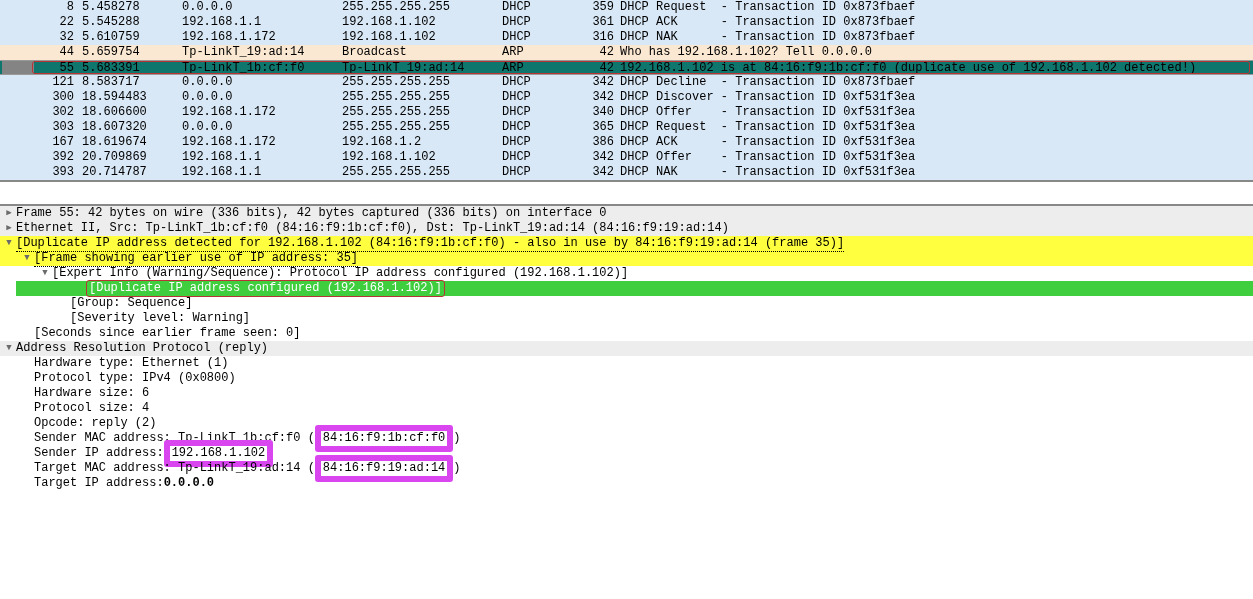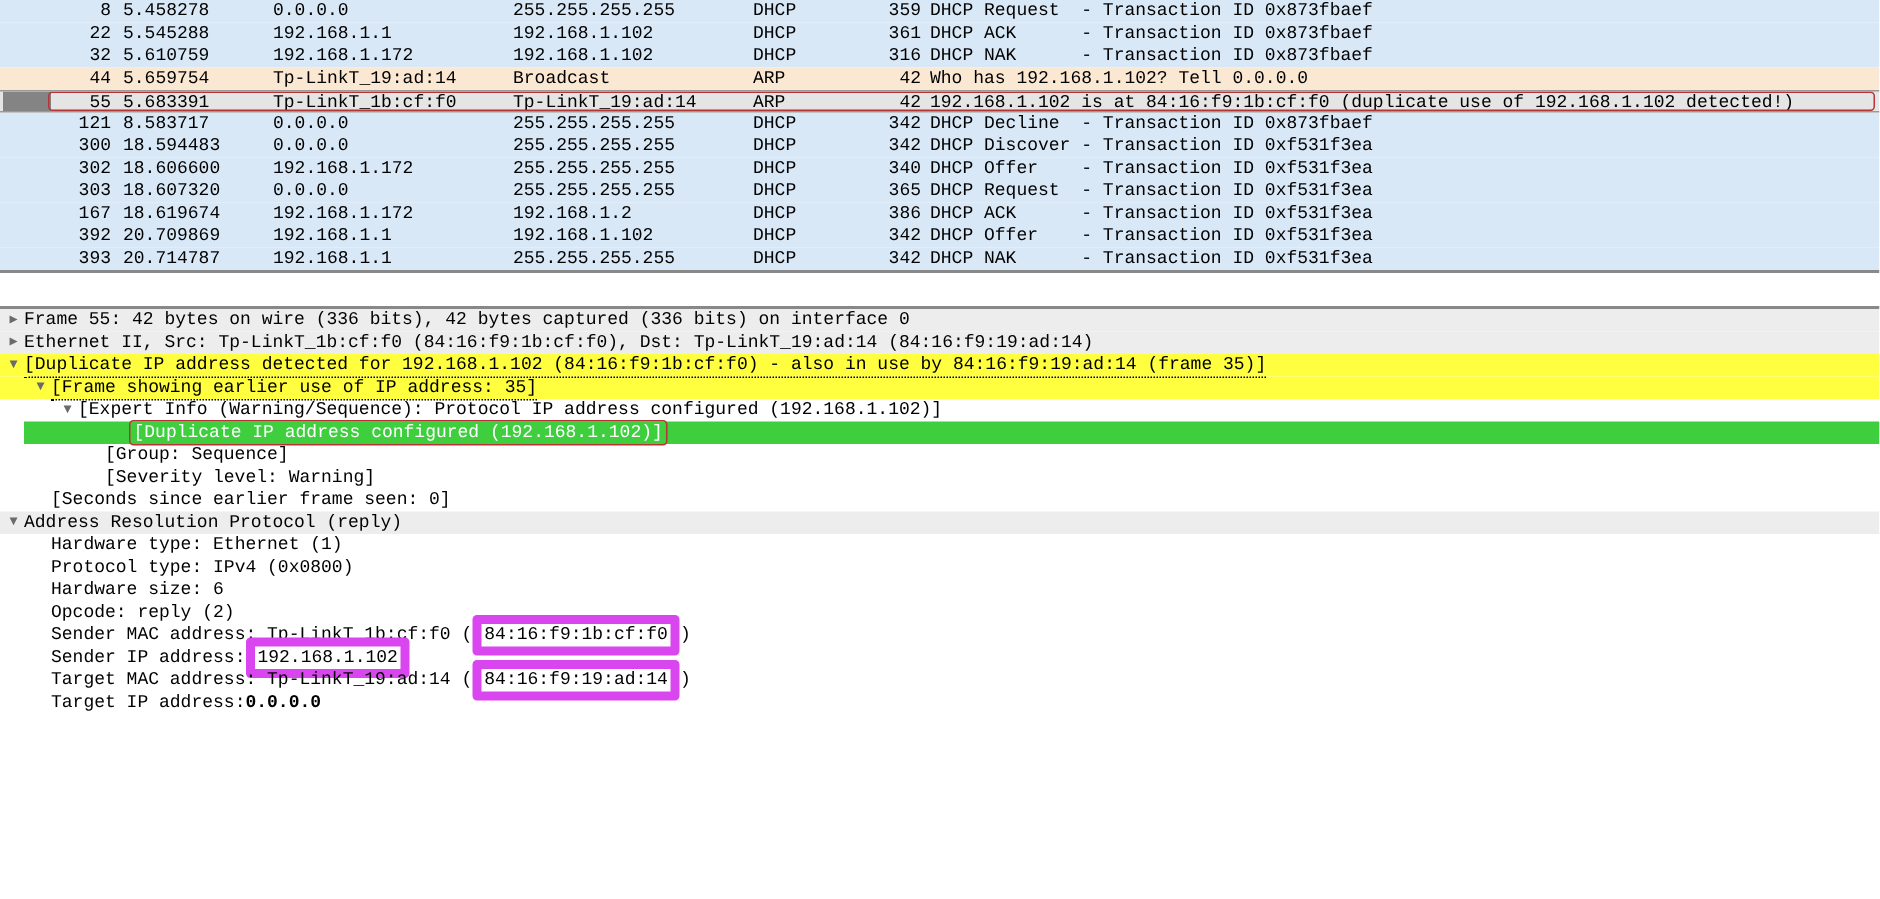--- a/index.html
+++ b/index.html
@@ -16,21 +16,21 @@
   .packet-row {
     display: flex;
     white-space: pre;
     padding: 0 2px;
     line-height: 15px;
     height: 15px;
     overflow: hidden;
   }
   .bg-blue { background: #d9e8f6; }
   .bg-cream { background: #fae8d2; }
-  .bg-grey-sel { background: #e5e5e5; border-top: 1px solid #999; border-bottom: 1px solid #999; }
+  .bg-grey-sel { background: #0f766e; border-top: 1px solid #999; border-bottom: 1px solid #999; }
   .sel-marker { background: #848484; width: 32px; }
   .nosel-marker { width: 32px; }
   .col-no { width: 48px; text-align: right; padding-right: 8px; }
   .col-time { width: 100px; }
   .col-src { width: 160px; }
   .col-dst { width: 160px; }
   .col-proto { width: 78px; }
   .col-len { width: 40px; text-align: right; padding-right: 6px; }
   .col-info { flex: 1; }
   .redbox-inline {
@@ -172,20 +172,24 @@
   <div class="detail-row indent1 bg-white">
     <span class="tri"></span>
     <span>Protocol type: IPv4 (0x0800)</span>
   </div>
   <div class="detail-row indent1 bg-white">
     <span class="tri"></span>
     <span>Hardware size: 6</span>
   </div>
   <div class="detail-row indent1 bg-white">
     <span class="tri"></span>
+    <span>Protocol size: 4</span>
+  </div>
+  <div class="detail-row indent1 bg-white">
+    <span class="tri"></span>
     <span>Opcode: reply (2)</span>
   </div>
 
   <div class="detail-row indent1 bg-white">
     <span class="tri"></span>
     <span>Sender MAC address: Tp-LinkT_1b:cf:f0 (</span>
       <span class="redbox-small">84:16:f9:1b:cf:f0</span>
       <span>)</span>
   </div>
 

